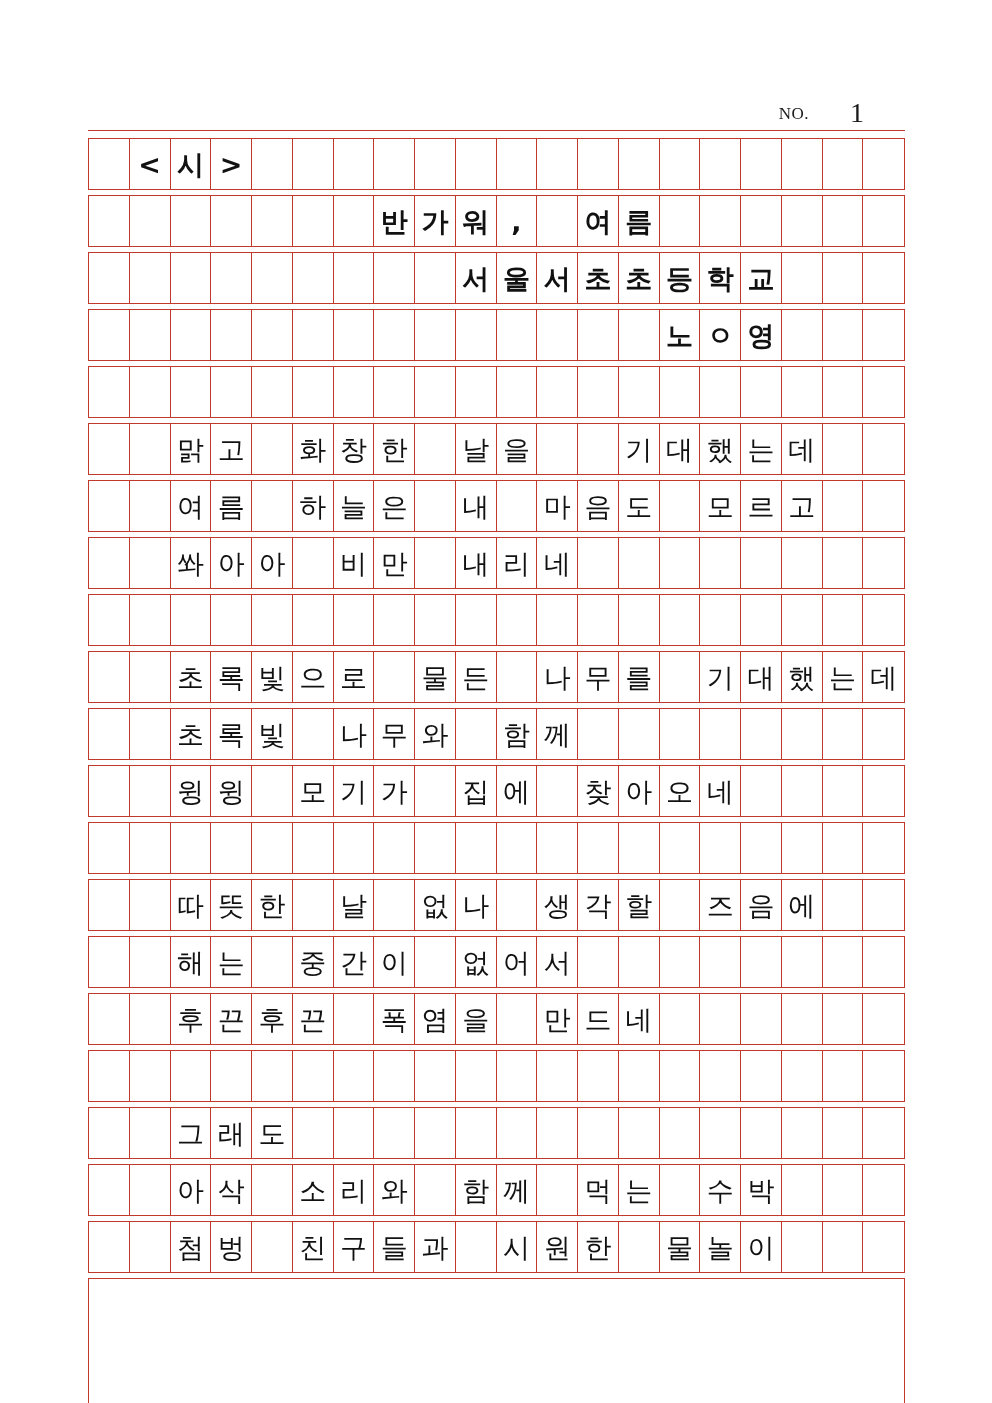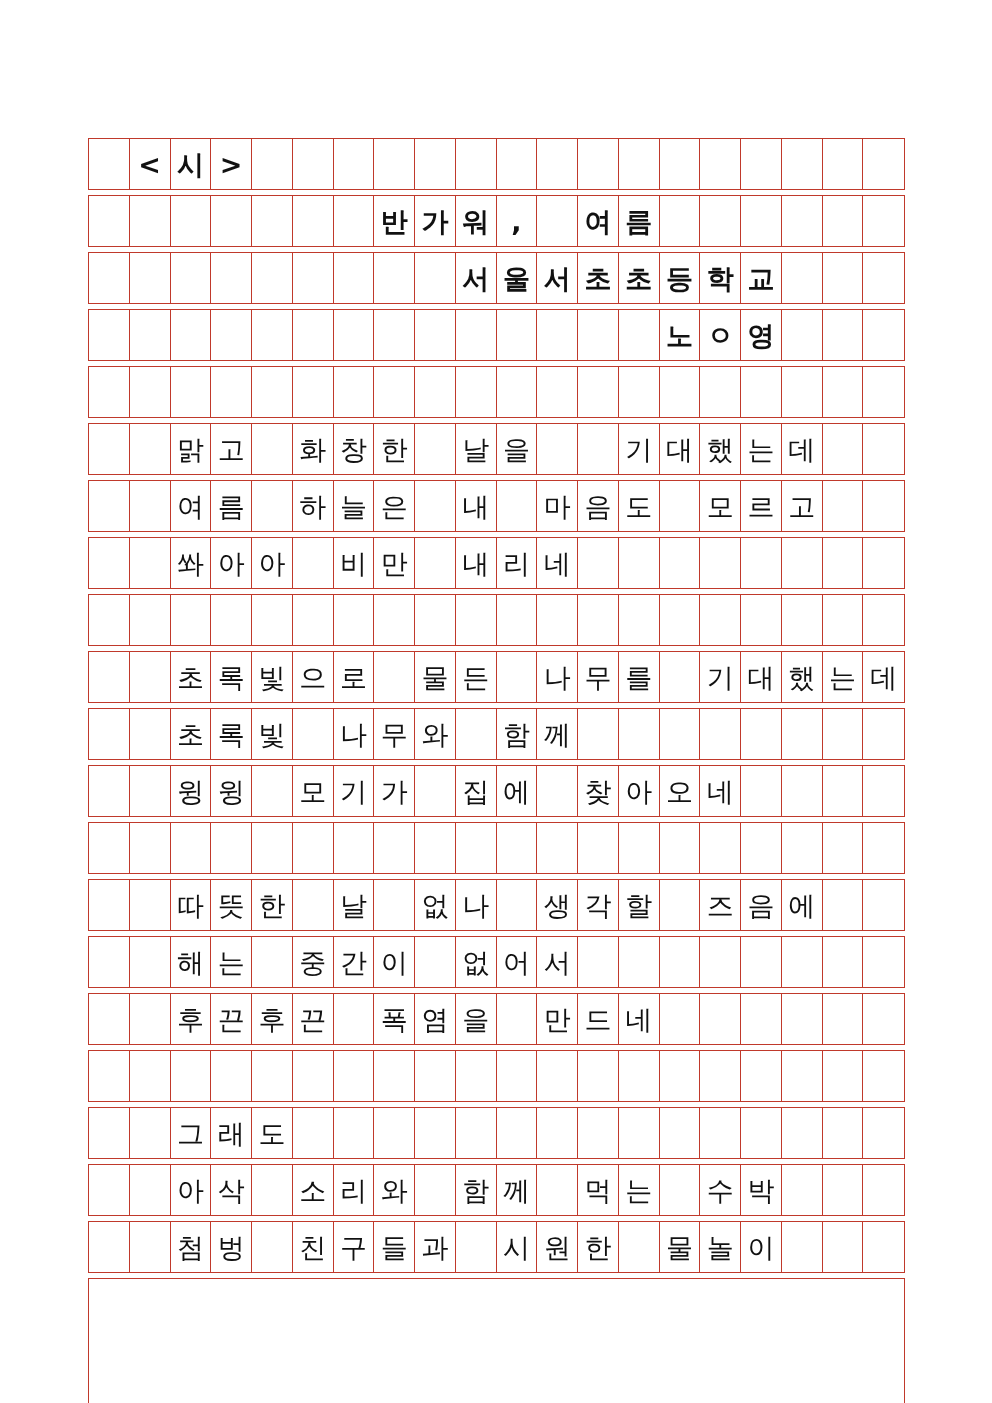--- a/index.html
+++ b/index.html
@@ -110,20 +110,27 @@
     box-sizing: border-box;
     border: 1.6px solid #c0392b;
     background: #fff;
   }
 </style>
 </head>
 <body>
 
 <div class="page">
 
+  <div class="sheet-header">
+    <div class="hdr-inner">
+      <span class="no-label">NO.</span>
+      <span class="no-value">1</span>
+    </div>
+    <div class="hdr-rule"></div>
+  </div>
 
   <div class="grid-wrap" id="grid-wrap">
       <div class="mrow">
         <div class="cell bold"></div>
         <div class="cell bold">&lt;</div>
         <div class="cell bold">시</div>
         <div class="cell bold">&gt;</div>
         <div class="cell bold"></div>
         <div class="cell bold"></div>
         <div class="cell bold"></div>

